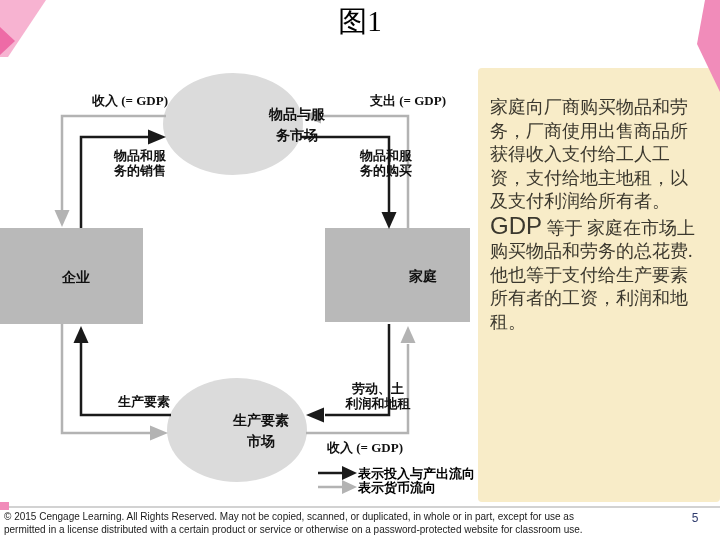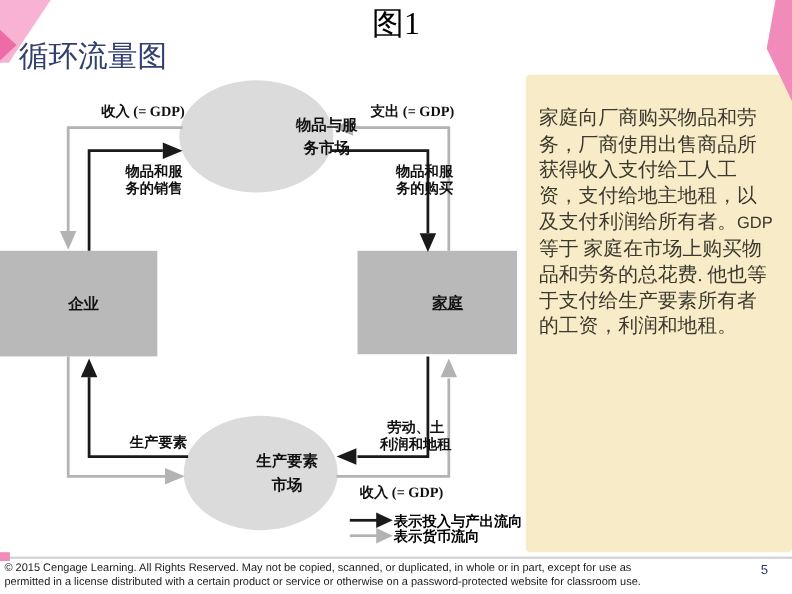--- a/index.html
+++ b/index.html
@@ -11,21 +11,21 @@
   .layer-svg { position:absolute; left:0; top:0; z-index:1; }
   .notebox {
     position:absolute; left:478px; top:68px; width:242px; height:434px;
     background:#f8ecc8; border-radius:4px; z-index:2; box-sizing:border-box;
   }
   .note-text {
     position:absolute; left:12px; top:28px; width:214px;
     font-size:18px; line-height:23.5px; color:#3b382e;
     font-family:"Liberation Serif","DejaVu Serif",serif;
   }
-  .note-latin { font-family:"Liberation Sans","DejaVu Sans",sans-serif; font-size:15px; }
+  .note-latin { font-family:"Liberation Sans","DejaVu Sans",sans-serif; font-size:24px; }
   .decor { position:absolute; left:0; top:0; z-index:5; pointer-events:none; }
   .page-title {
     position:absolute; left:0; top:2px; width:720px; text-align:center;
     font-size:29px; color:#000; z-index:10;
   }
   .page-subtitle {
     position:absolute; left:17px; top:33px;
     font-size:27px; color:#31406f; z-index:10; white-space:nowrap;
   }
   .dlabel {
@@ -103,35 +103,34 @@
   <div class="hairline"></div>
 
   <svg class="decor" width="720" height="540" viewBox="0 0 720 540">
     <polygon points="0,0 46,0 8,57 0,57" fill="#f7b3d1"></polygon>
     <polygon points="0,27 15,41 0,55" fill="#ee6ba6"></polygon>
     <polygon points="705,0 720,0 720,92 697,44" fill="#f18cba"></polygon>
     <rect x="0" y="502" width="9" height="8" fill="#f18cba"></rect>
   </svg>
 
   <div class="page-title">图1</div>
-  <div class="page-subtitle">循环流量图</div>
 
   <div class="dlabel node-label" style="left:233px; top:104px;margin-left:40px;">
     <div>物品与服</div>
     <div>务市场</div>
   </div>
   <div class="dlabel node-label" style="left:52px; top:267px;">企业</div>
-  <div class="dlabel node-label" style="left:383px; top:266px;text-decoration:underline;">家庭</div>
+  <div class="dlabel node-label" style="left:399px; top:266px;">家庭</div>
   <div class="dlabel node-label" style="left:237px; top:410px;">
     <div>生产要素</div>
     <div>市场</div>
   </div>
 
   <div class="dlabel" style="left:106px; top:93px;">收入 (= GDP)</div>
-  <div class="dlabel" style="left:351px; top:93px;">支出 (= GDP)</div>
+  <div class="dlabel" style="left:384px; top:93px;">支出 (= GDP)</div>
   <div class="dlabel" style="left:116px; top:148px;">
     <div>物品和服</div>
     <div>务的销售</div>
   </div>
   <div class="dlabel" style="left:362px; top:148px;">
     <div>物品和服</div>
     <div>务的购买</div>
   </div>
   <div class="dlabel" style="left:120px; top:394px;">生产要素</div>
   <div class="dlabel" style="left:354px; top:381px;">

